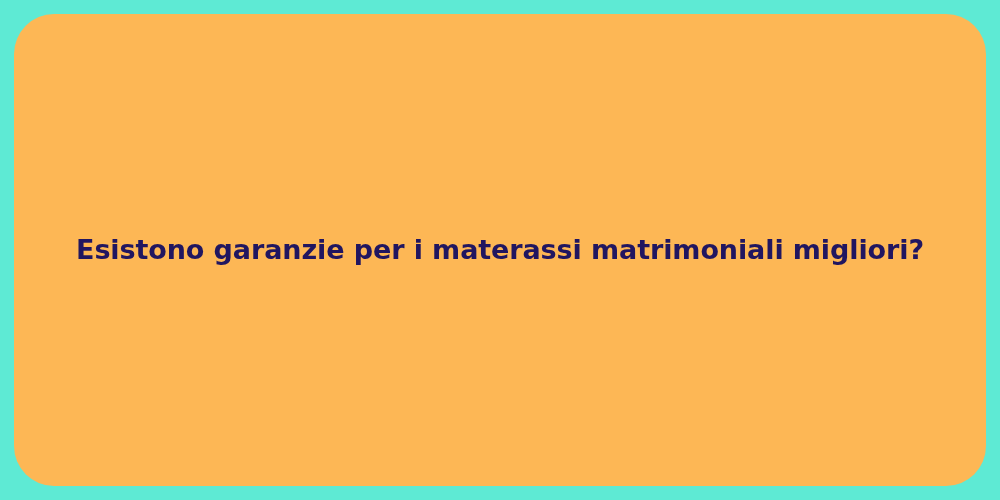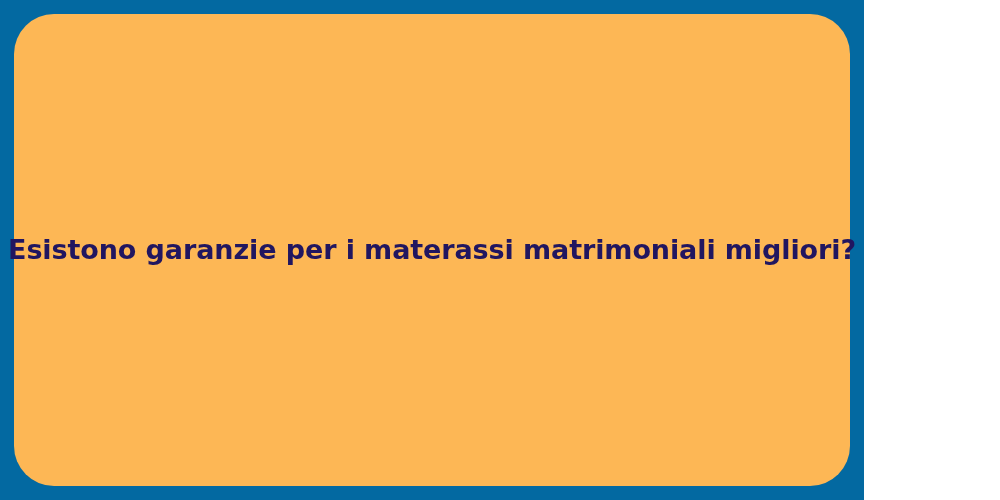--- a/index.html
+++ b/index.html
@@ -12,23 +12,23 @@
     width: 1000px;
     height: 500px;
     overflow: hidden;
     font-family: "DejaVu Sans", "Liberation Sans", sans-serif;
   }
 
   
   .card-frame {
     position: relative;
     box-sizing: border-box;
-    width: 864px;
+    width: 1000px;
     height: 500px;
-    background: #0369a1;
+    background: #5eead4;
     padding: 14px;
   }
 
   
   .card-panel {
     box-sizing: border-box;
     width: 100%;
     height: 100%;
     background: #FDB755;
     border-radius: 40px;

